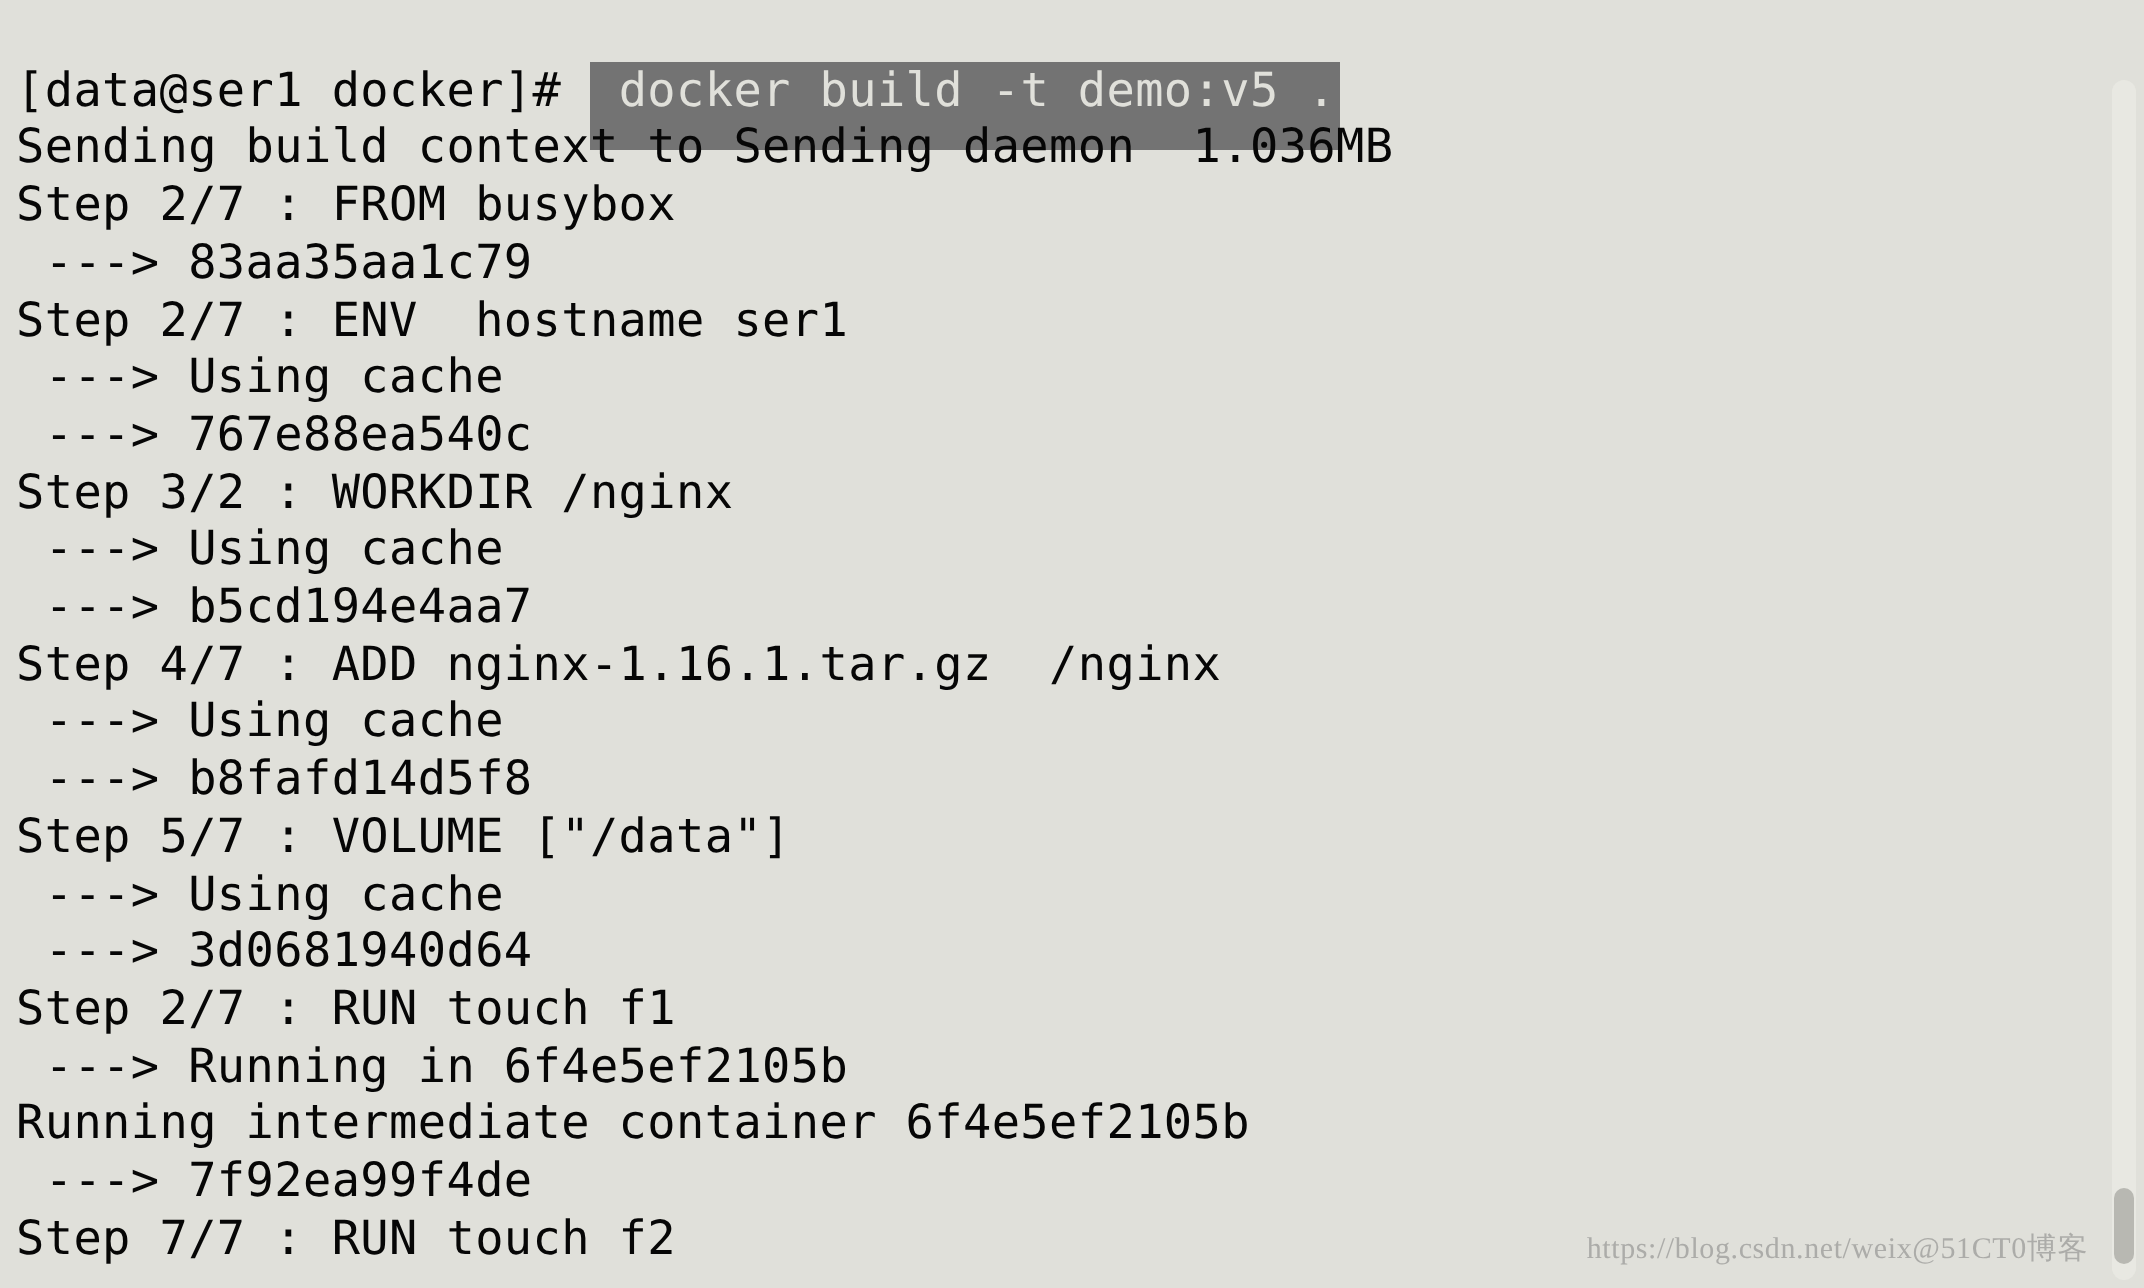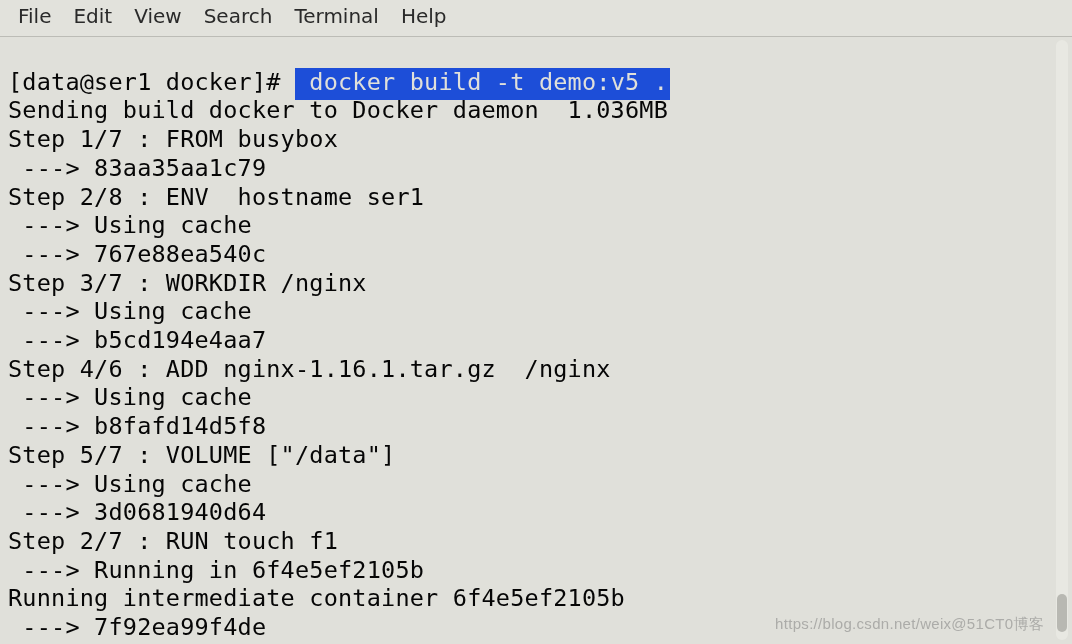--- a/index.html
+++ b/index.html
@@ -34,23 +34,23 @@
   .terminal {
     padding: 2px 0 0 8px;
     font-size: 23.5px;
     line-height: 28.7px;
     color: #060606;
     font-weight: 500;
     letter-spacing: 0.2px;
     white-space: pre;
   }
   .highlight {
-    background: #1d4ed8;
+    background: #737373;
     color: #e0e0da;
-    padding: 0 2px 4px 0;
+    padding: 0 2px 16px 0;
     margin-top: 31px;
   }
   .scrollbar-track {
     position: absolute;
     right: 4px;
     top: 40px;
     bottom: 4px;
     width: 12px;
     background: #e8e8e2;
     border-radius: 6px;
@@ -61,52 +61,44 @@
     right: 1px;
     bottom: 8px;
     height: 38px;
     background: #b8b8b2;
     border-radius: 5px;
   }
   .watermark {
     position: absolute;
     right: 28px;
     bottom: 10px;
-    font-family: Liberation Sans, sans-serif;
+    font-family: Liberation Serif, serif;
     font-size: 15px;
     color: rgba(120,120,120,0.5);
     letter-spacing: 0.3px;
   }
 </style>
 </head>
 <body>
 
 <div class="window">
 
-  <div class="menubar">
-    <span class="menuitem">File</span>
-    <span class="menuitem">Edit</span>
-    <span class="menuitem">View</span>
-    <span class="menuitem">Search</span>
-    <span class="menuitem">Terminal</span>
-    <span class="menuitem">Help</span>
-  </div>
 
   <div class="terminal">
 <span>[data@ser1 docker]# </span><span class="highlight"> docker build -t demo:v5 .</span>
-<span>Sending build docker to Docker daemon  1.036MB</span>
-<span>Step 1/7 : FROM busybox</span>
+<span>Sending build context to Sending daemon  1.036MB</span>
+<span>Step 2/7 : FROM busybox</span>
 <span> ---&gt; 83aa35aa1c79</span>
-<span>Step 2/8 : ENV  hostname ser1</span>
+<span>Step 2/7 : ENV  hostname ser1</span>
 <span> ---&gt; Using cache</span>
 <span> ---&gt; 767e88ea540c</span>
-<span>Step 3/7 : WORKDIR /nginx</span>
+<span>Step 3/2 : WORKDIR /nginx</span>
 <span> ---&gt; Using cache</span>
 <span> ---&gt; b5cd194e4aa7</span>
-<span>Step 4/6 : ADD nginx-1.16.1.tar.gz  /nginx</span>
+<span>Step 4/7 : ADD nginx-1.16.1.tar.gz  /nginx</span>
 <span> ---&gt; Using cache</span>
 <span> ---&gt; b8fafd14d5f8</span>
 <span>Step 5/7 : VOLUME ["/data"]</span>
 <span> ---&gt; Using cache</span>
 <span> ---&gt; 3d0681940d64</span>
 <span>Step 2/7 : RUN touch f1</span>
 <span> ---&gt; Running in 6f4e5ef2105b</span>
 <span>Running intermediate container 6f4e5ef2105b</span>
 <span> ---&gt; 7f92ea99f4de</span>
 <span>Step 7/7 : RUN touch f2</span>

